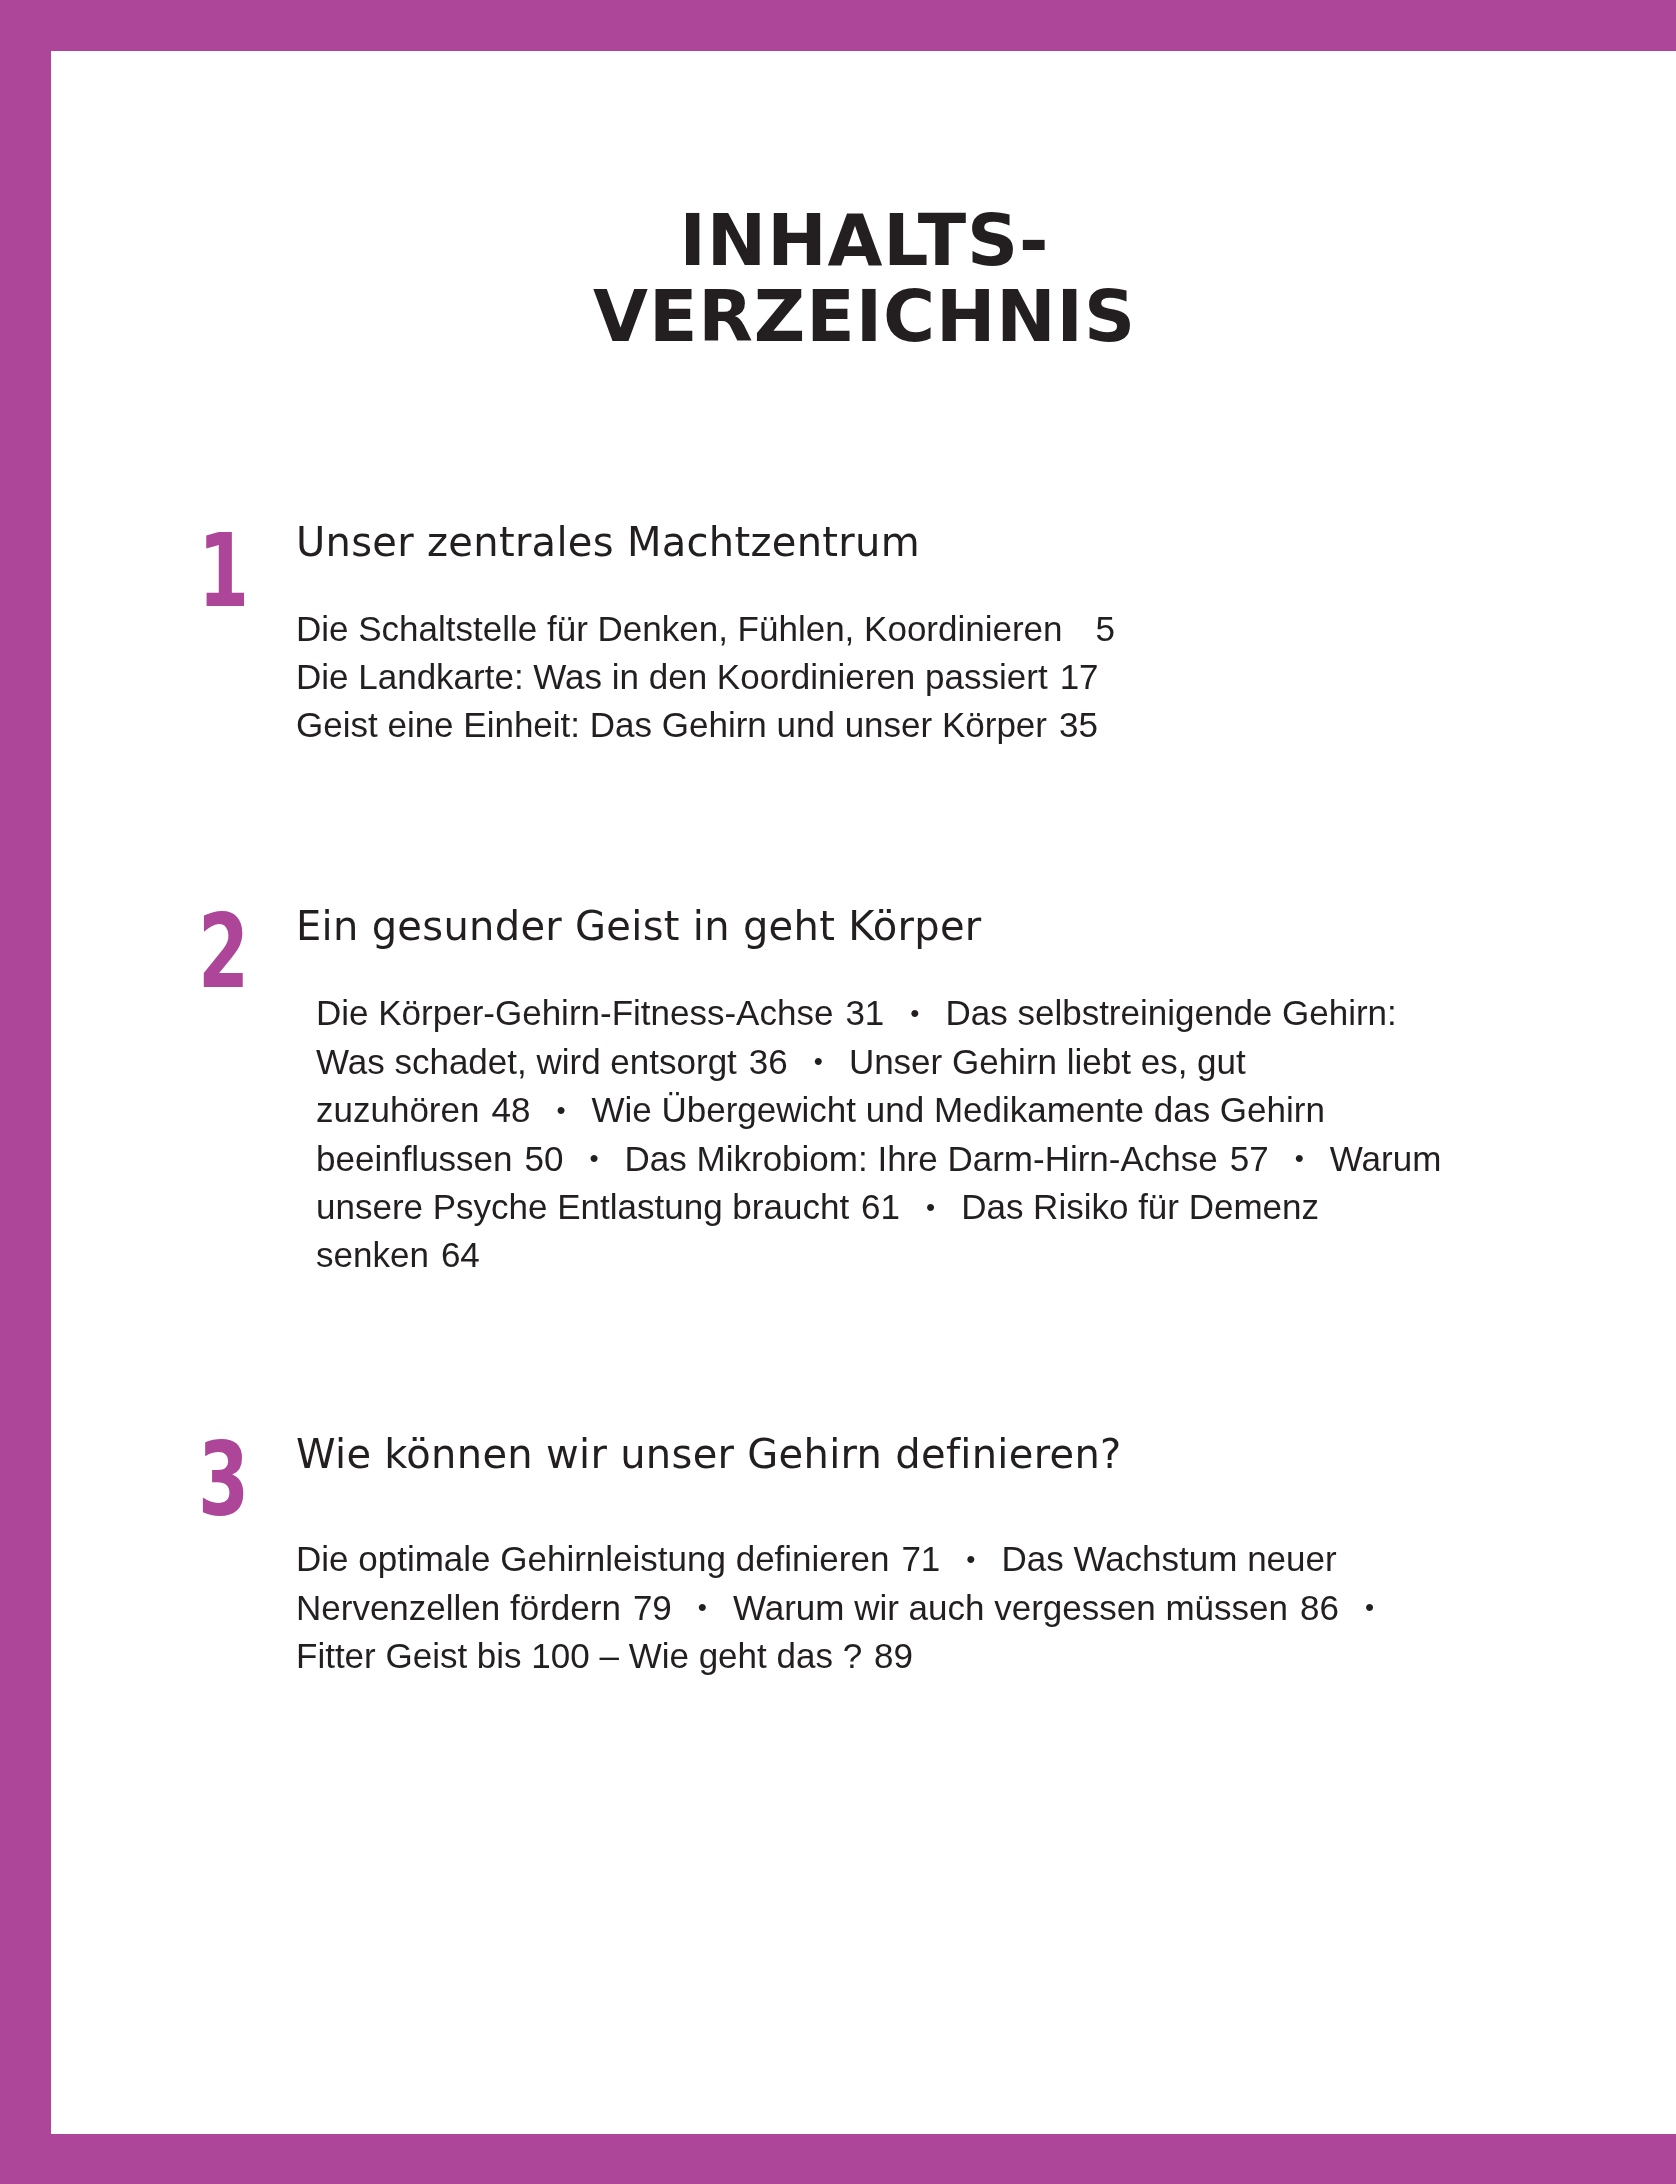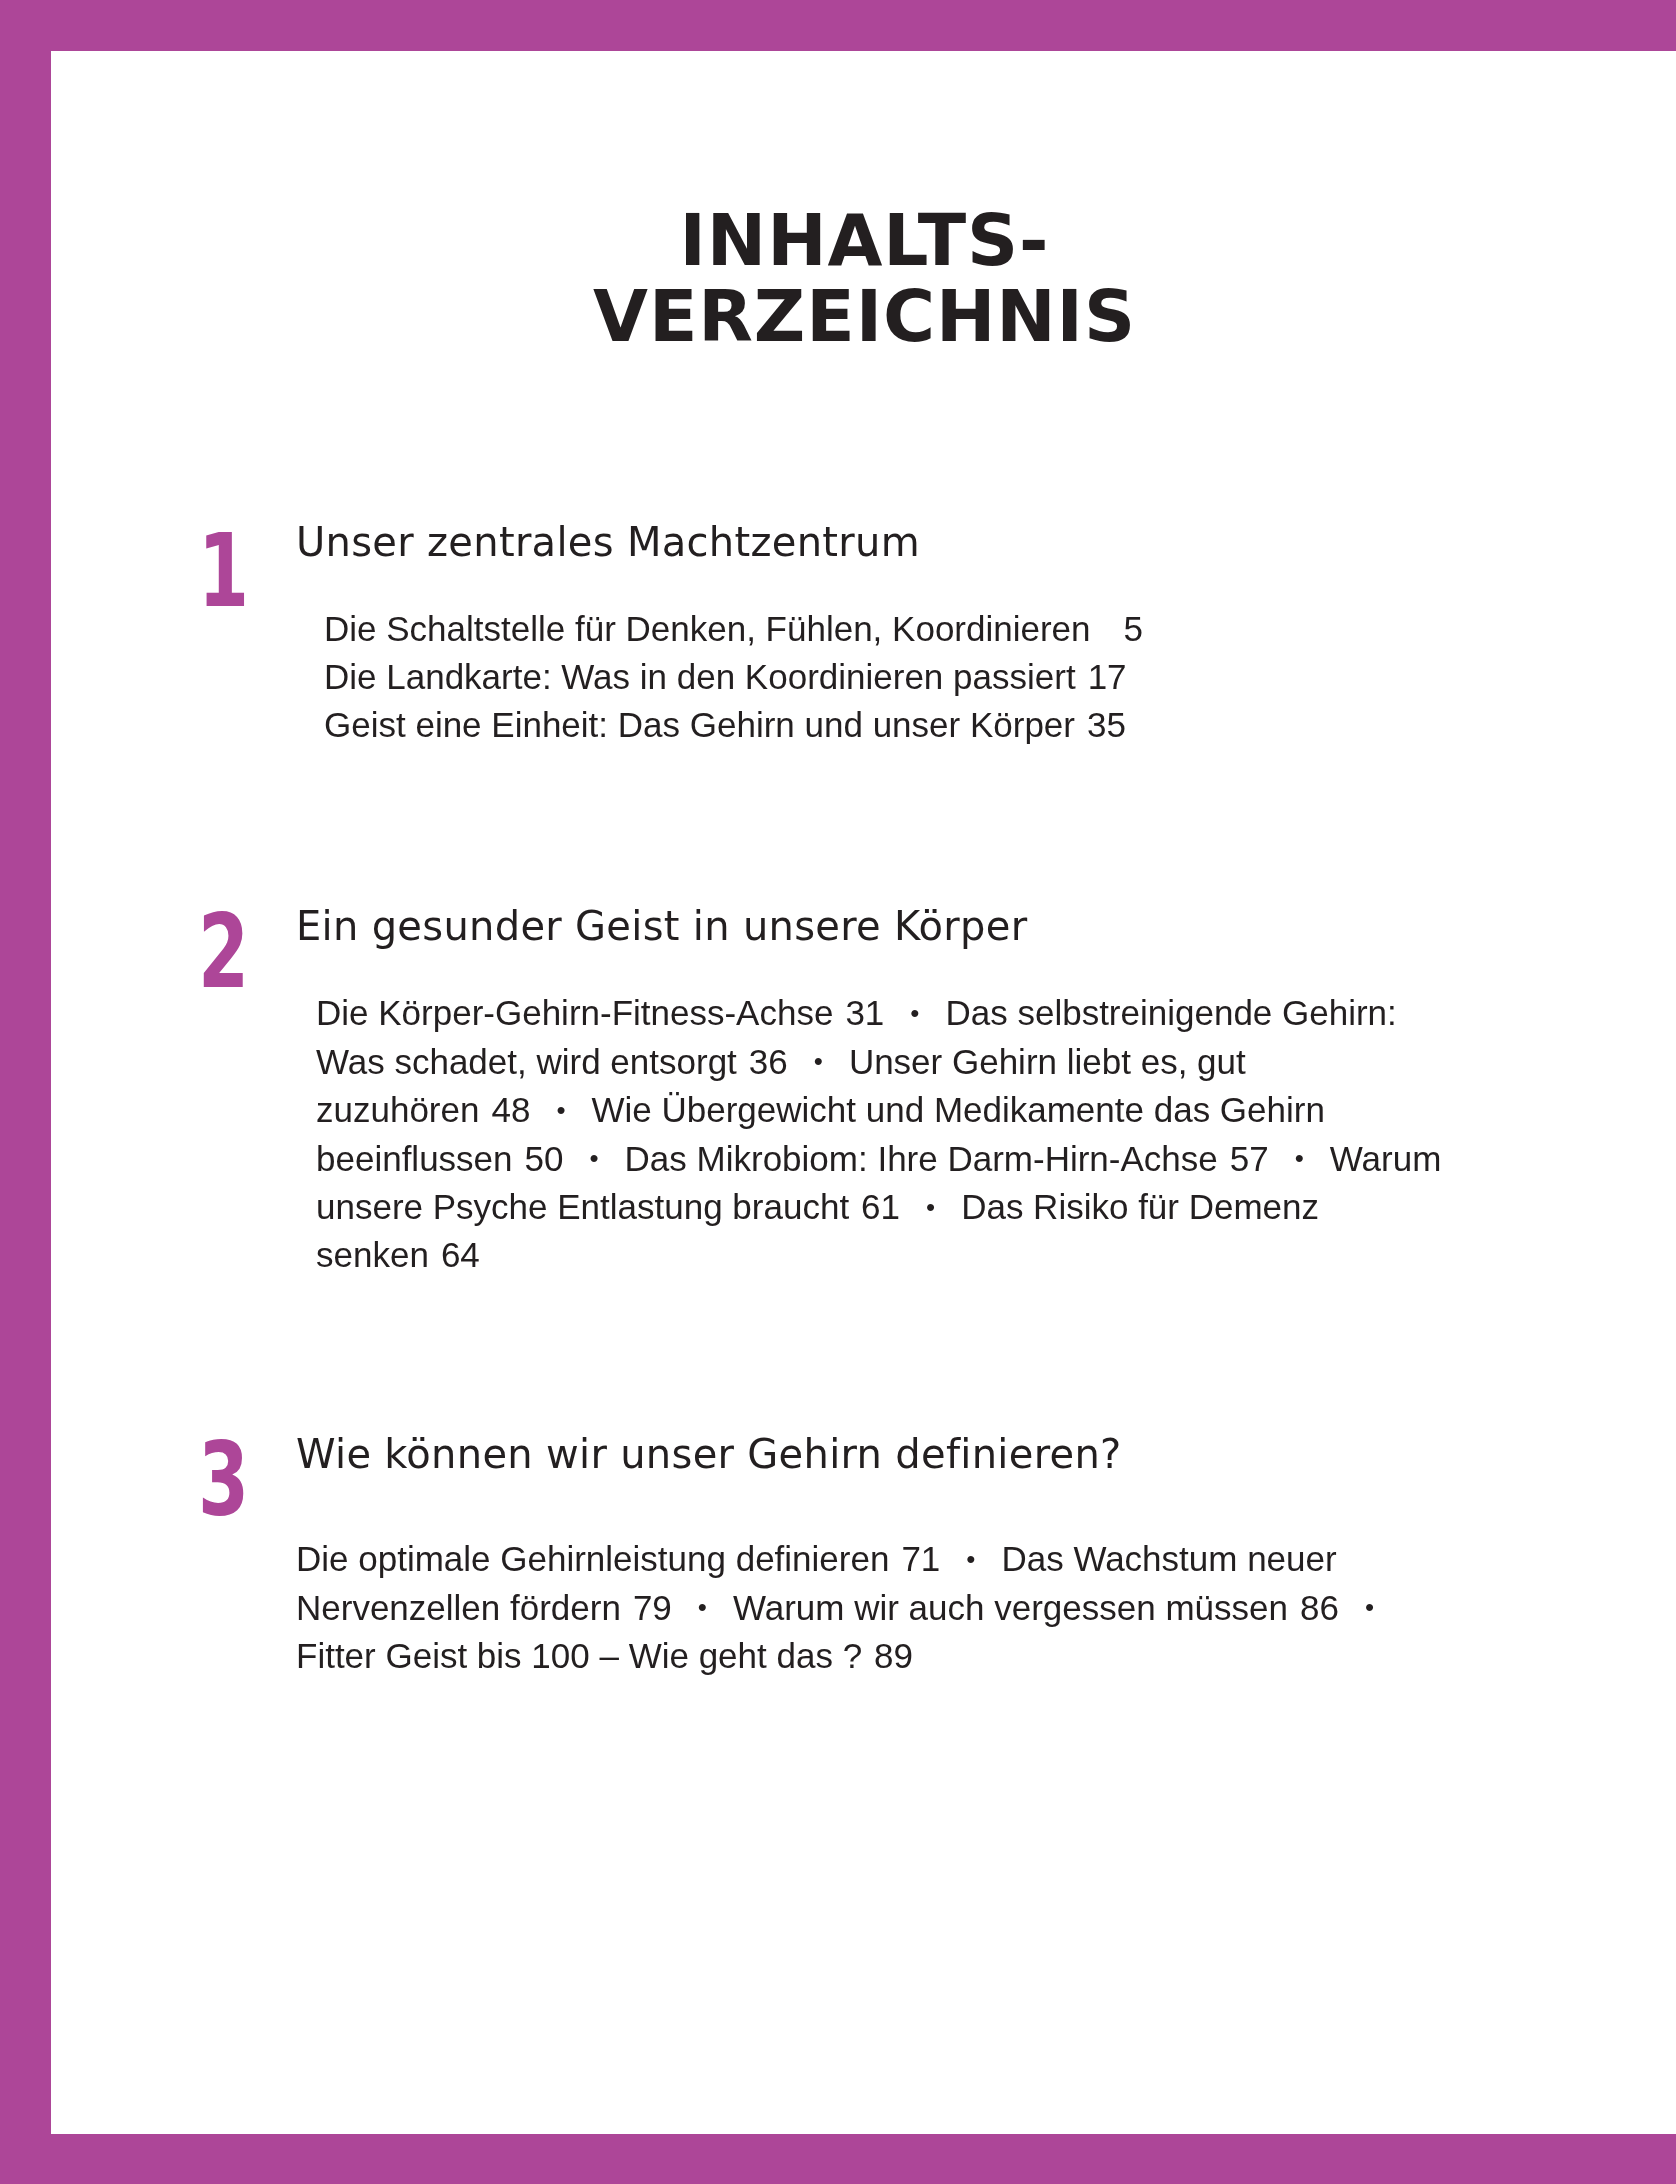--- a/index.html
+++ b/index.html
@@ -59,36 +59,36 @@
 <div class="frame-bottom"></div>
 
 <h1 class="page-title">
   <span>INHALTS-</span>
   <span>VERZEICHNIS</span>
 </h1>
 
 <section class="chapter" style="top:516px;">
   <div class="chapter-number" style="top:3.4px;">1</div>
   <h2 class="chapter-title">Unser zentrales Machtzentrum</h2>
-  <div class="entries" style="top:89px;margin-left:28px;">
+  <div class="entries" style="top:89px;">
     <span class="entry-line">
       <span>Die Schaltstelle für Denken, Fühlen, Koordinieren</span><span class="page-num" style="margin-left:33px;">5</span>
     </span>
     <span class="entry-line">
       <span>Die Landkarte: Was in den Koordinieren passiert</span><span class="page-num">17</span>
     </span>
     <span class="entry-line">
       <span>Geist eine Einheit: Das Gehirn und unser Körper</span><span class="page-num">35</span>
     </span>
   </div>
 </section>
 
 <section class="chapter" style="top:900px;">
   <div class="chapter-number">2</div>
-  <h2 class="chapter-title">Ein gesunder Geist in unsere Körper</h2>
+  <h2 class="chapter-title">Ein gesunder Geist in geht Körper</h2>
   <div class="entries inline-entries" style="top:89px;margin-left:20px;">
     <span class="entry"><span>Die Körper-Gehirn-Fitness-Achse</span><span class="page-num">31</span></span><span class="bullet">•</span><span class="entry"><span>Das selbstreinigende Gehirn: Was schadet, wird entsorgt</span><span class="page-num">36</span></span><span class="bullet">•</span><span class="entry"><span>Unser Gehirn liebt es, gut zuzuhören</span><span class="page-num">48</span></span><span class="bullet">•</span><span class="entry"><span>Wie Übergewicht und Medikamente das Gehirn beeinflussen</span><span class="page-num">50</span></span><span class="bullet">•</span><span class="entry"><span>Das Mikrobiom: Ihre Darm-Hirn-Achse</span><span class="page-num">57</span></span><span class="bullet">•</span><span class="entry"><span>Warum unsere Psyche Entlastung braucht</span><span class="page-num">61</span></span><span class="bullet">•</span><span class="entry"><span>Das Risiko für Demenz senken</span><span class="page-num">64</span></span>
   </div>
 </section>
 
 <section class="chapter" style="top:1428px;">
   <div class="chapter-number">3</div>
   <h2 class="chapter-title">Wie können wir unser Gehirn definieren?</h2>
   <div class="entries inline-entries" style="top:107px;">
     <span class="entry"><span>Die optimale Gehirnleistung definieren</span><span class="page-num">71</span></span><span class="bullet">•</span><span class="entry"><span>Das Wachstum neuer Nervenzellen fördern</span><span class="page-num">79</span></span><span class="bullet">•</span><span class="entry"><span>Warum wir auch vergessen müssen</span><span class="page-num">86</span></span><span class="bullet">•</span><span class="entry"><span>Fitter Geist bis 100 – Wie geht das ?</span><span class="page-num">89</span></span>

